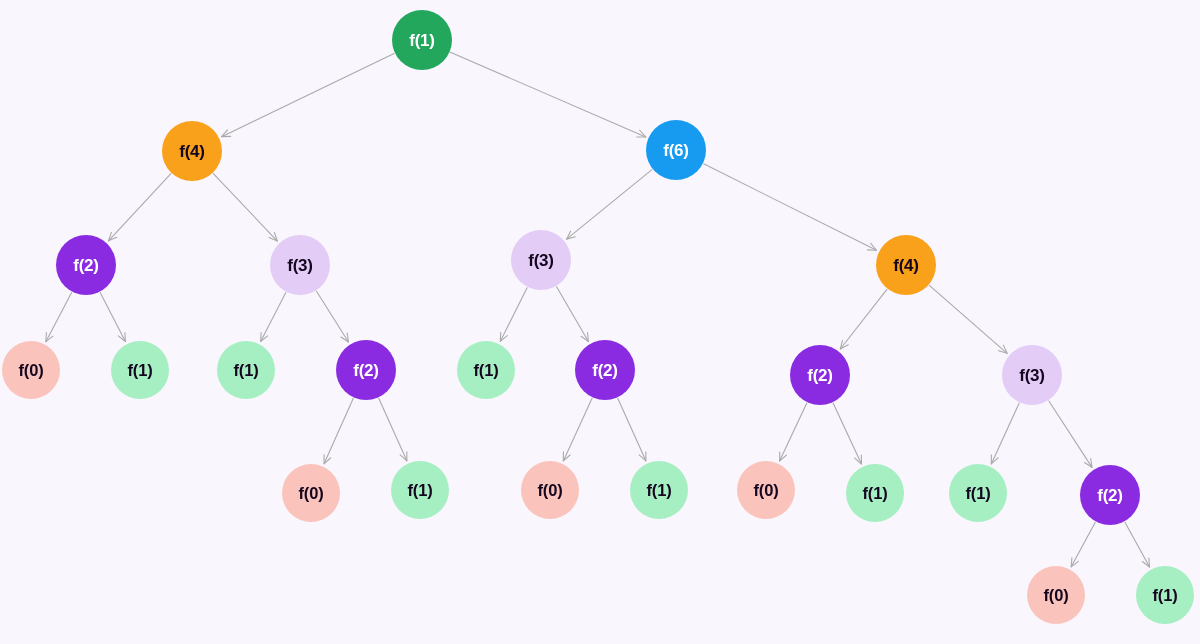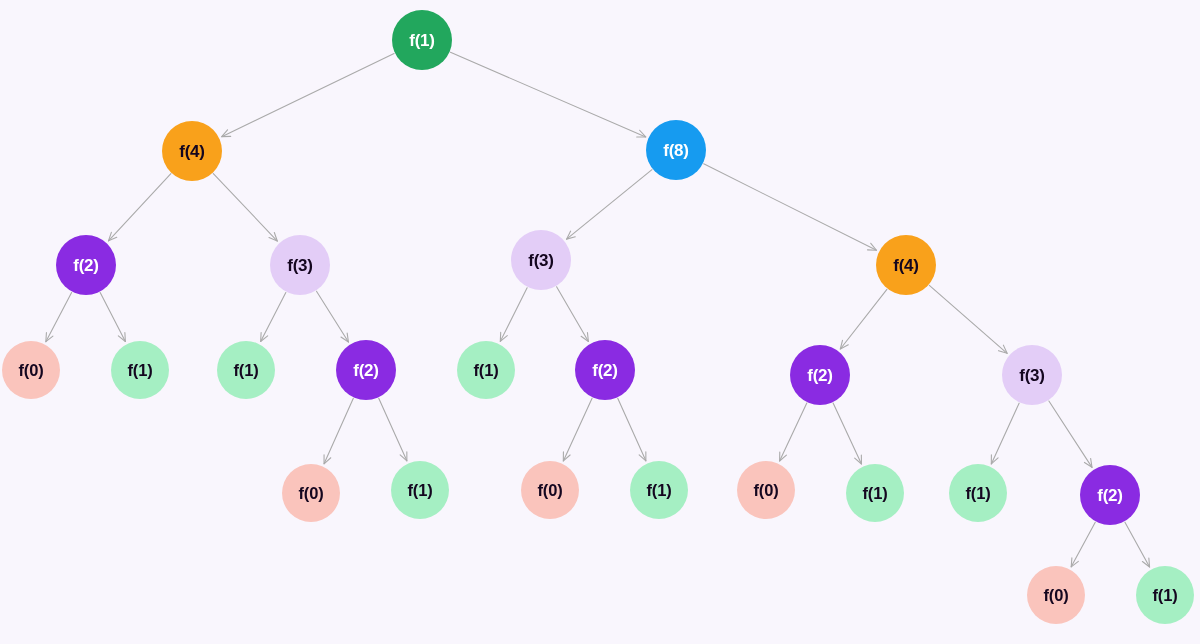--- a/index.html
+++ b/index.html
@@ -101,21 +101,21 @@
       <path d="M 1142.4027121192762 561.5290900922071 L 1149.578600007291 566.9610909223472 L 1148.8338636454762 557.9919567527971" fill="none" stroke="#aaaaaa" stroke-width="1.1" stroke-linecap="round" stroke-linejoin="round"></path>
     </svg>
   <div id="node-layer">
       <div class="node" style="left: 392px; top: 10px; width: 60px; height: 60px; background: rgb(34, 167, 93); color: rgb(255, 255, 255); font-size: 17px;">
         <span class="node-label">f(1)</span>
       </div>
       <div class="node" style="left: 162px; top: 121px; width: 60px; height: 60px; background: rgb(249, 161, 27); color: rgb(20, 6, 31); font-size: 17px;">
         <span class="node-label">f(4)</span>
       </div>
       <div class="node" style="left: 646px; top: 120px; width: 60px; height: 60px; background: rgb(22, 155, 240); color: rgb(255, 255, 255); font-size: 17px;">
-        <span class="node-label">f(8)</span>
+        <span class="node-label">f(6)</span>
       </div>
       <div class="node" style="left: 56px; top: 235px; width: 60px; height: 60px; background: rgb(138, 43, 226); color: rgb(255, 255, 255); font-size: 17px;">
         <span class="node-label">f(2)</span>
       </div>
       <div class="node" style="left: 270px; top: 235px; width: 60px; height: 60px; background: rgb(227, 205, 247); color: rgb(20, 6, 31); font-size: 17px;">
         <span class="node-label">f(3)</span>
       </div>
       <div class="node" style="left: 511px; top: 230px; width: 60px; height: 60px; background: rgb(227, 205, 247); color: rgb(20, 6, 31); font-size: 17px;">
         <span class="node-label">f(3)</span>
       </div>

